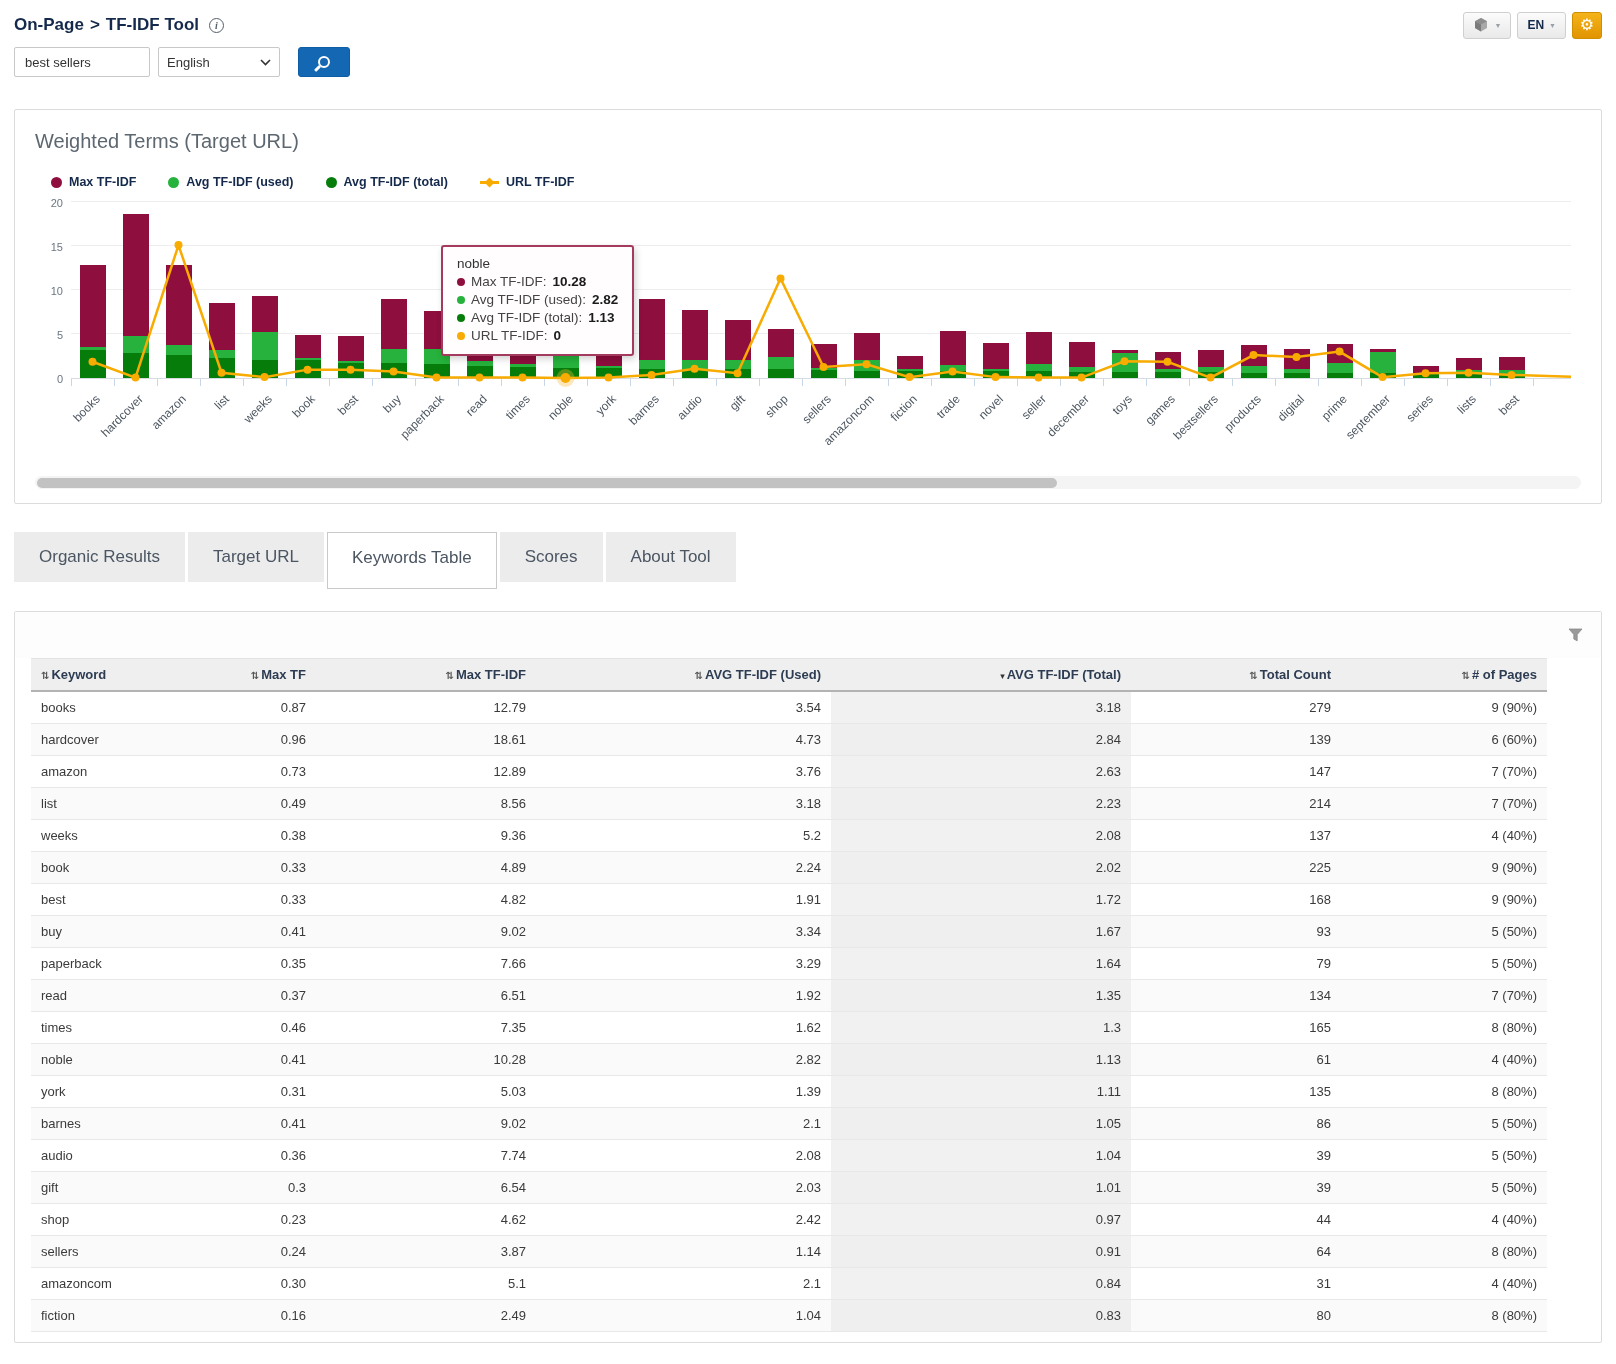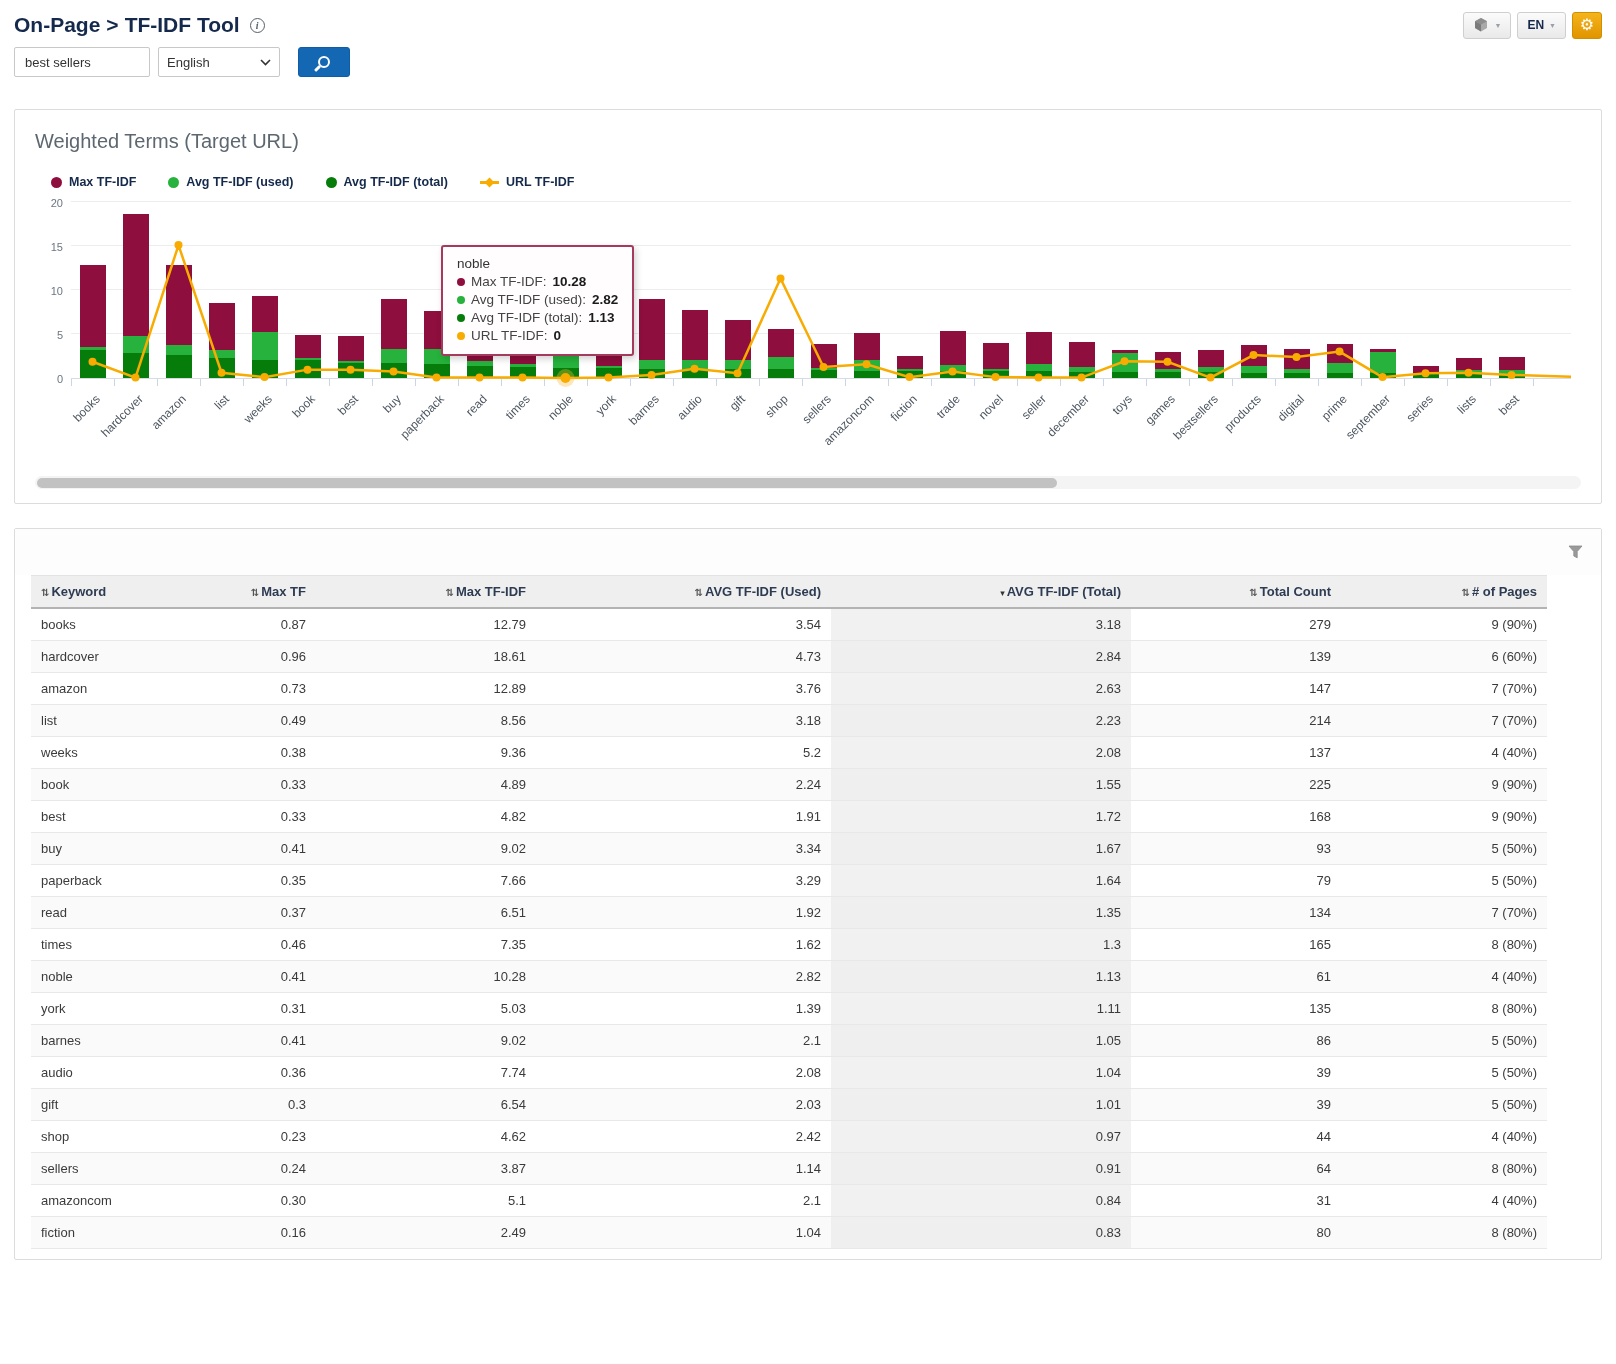--- a/index.html
+++ b/index.html
@@ -2,21 +2,21 @@
 <html><head>
 <meta charset="utf-8">
 <style>
   html,body{margin:0;padding:0;background:#fff;}
   *,*::before,*::after{box-sizing:border-box;}
   .page{width:1616px;height:1364px;overflow:hidden;position:relative;background:#fff;
         font-family:"Liberation Sans",sans-serif;padding:10px 14px;color:#333;}
 
   
   .topbar{display:flex;justify-content:space-between;align-items:center;height:30px;}
-  .crumb{font-size:21px;font-weight:bold;color:#14294b;display:flex;align-items:center;gap:6px;}
+  .crumb{font-size:17px;font-weight:bold;color:#14294b;display:flex;align-items:center;gap:6px;}
   .info-icon{width:15px;height:15px;border:1px solid #55606c;border-radius:50%;display:inline-flex;
              align-items:center;justify-content:center;color:#55606c;
              font:italic bold 10px "Liberation Serif",serif;margin-left:4px;}
   .info-icon::before{content:'i';}
   .top-buttons{display:flex;gap:6px;align-items:center;}
   .btn-gray{height:27px;display:inline-flex;align-items:center;justify-content:center;gap:5px;
             background:linear-gradient(#fbfbfb,#e9e9e9);border:1px solid #cfcfcf;border-radius:3px;
             padding:0 9px;font-size:12px;font-weight:bold;color:#14294b;}
   .caret{font-size:7px;color:#98a0a8;line-height:1;}
   .btn-gear{height:27px;width:30px;display:inline-flex;align-items:center;justify-content:center;
@@ -379,20 +379,27 @@
             <div class="xlabel" style="right: 102.5px;">lists</div>
             <div class="xlabel" style="right: 59.5px;">best</div>
           </div>
       </div>
     </div>
     <div class="hscroll">
       <div class="thumb"></div>
     </div>
   </div>
 
+  <div class="tabs">
+      <div class="tab">Organic Results</div>
+      <div class="tab">Target URL</div>
+      <div class="tab active">Keywords Table</div>
+      <div class="tab">Scores</div>
+      <div class="tab">About Tool</div>
+    </div>
 
   <div class="table-panel">
     <div class="table-toolbar">
       <svg width="15" height="14" viewBox="0 0 15 14">
         <path d="M1 1 H14 L9.2 6.5 V12.8 L5.8 11 V6.5 Z" fill="#9a9a9a" stroke="#8a8a8a" stroke-width="0.8"></path>
       </svg>
     </div>
     <div class="table-wrap">
       <table class="data">
         <colgroup>
@@ -459,21 +466,21 @@
               <td class="">5.2</td>
               <td class=" hl">2.08</td>
               <td class="">137</td>
               <td class="">4 (40%)</td>
             </tr>
             <tr>
               <td class="left">book</td>
               <td class="">0.33</td>
               <td class="">4.89</td>
               <td class="">2.24</td>
-              <td class=" hl">1.55</td>
+              <td class=" hl">2.02</td>
               <td class="">225</td>
               <td class="">9 (90%)</td>
             </tr>
             <tr>
               <td class="left">best</td>
               <td class="">0.33</td>
               <td class="">4.82</td>
               <td class="">1.91</td>
               <td class=" hl">1.72</td>
               <td class="">168</td>

